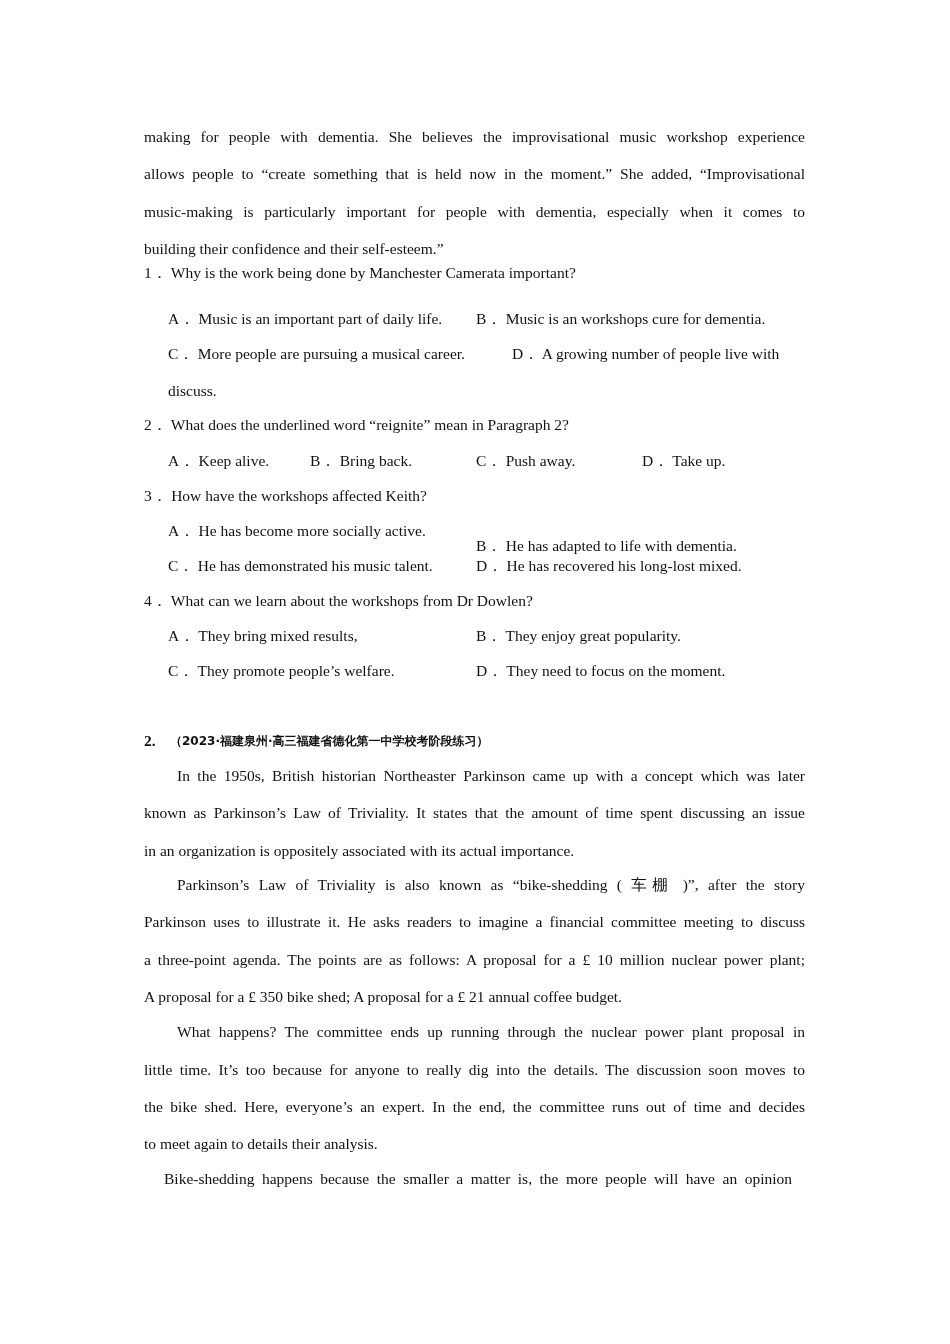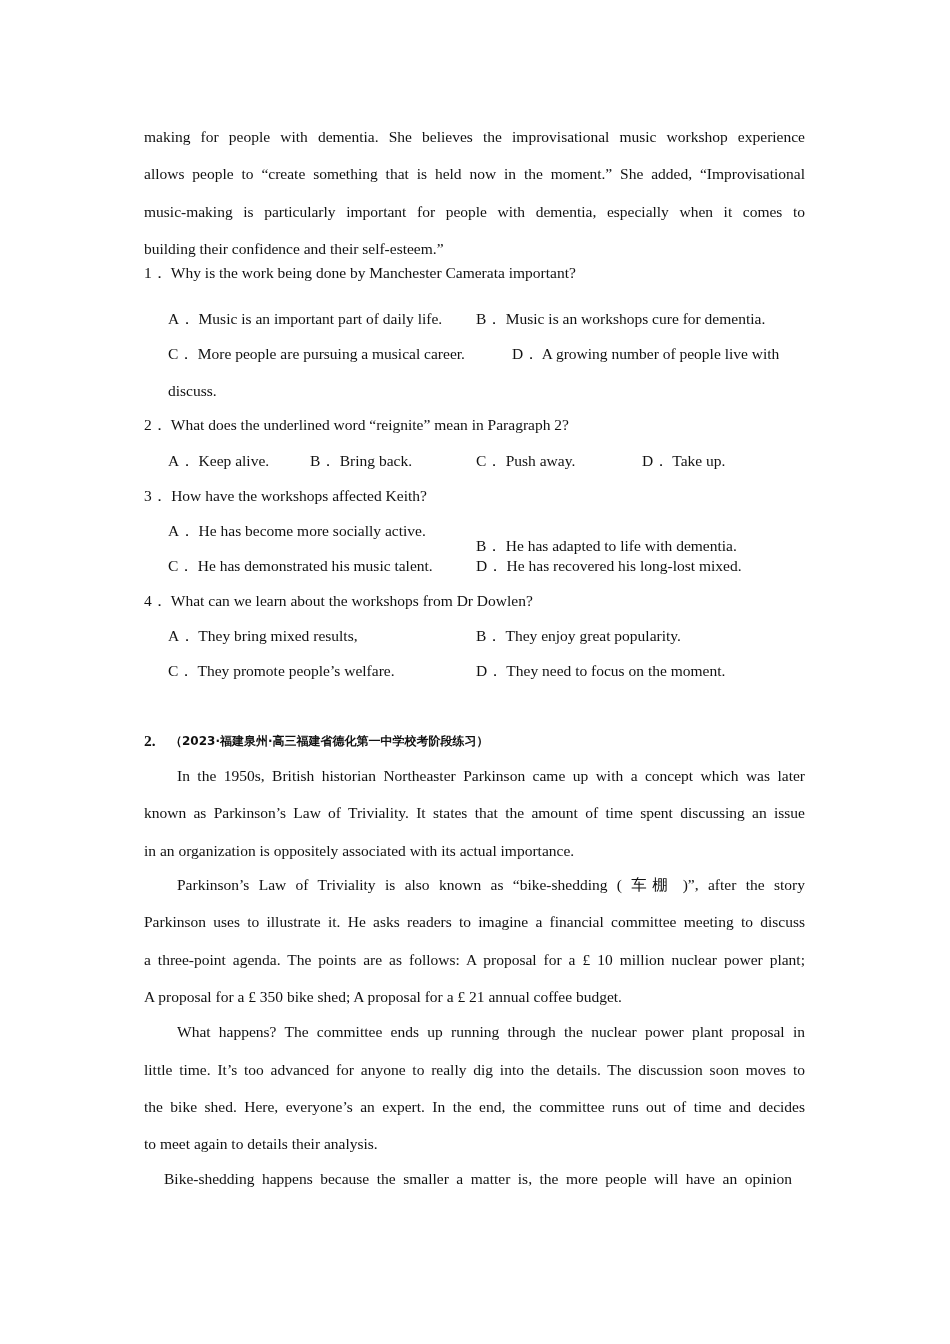--- a/index.html
+++ b/index.html
@@ -63,18 +63,18 @@
   <div class="line just" style="left:177px; width:628px; top:766px">In the 1950s, British historian Northeaster Parkinson came up with a concept which was later</div>
   <div class="line just" style="top:803px">known as Parkinson’s Law of Triviality. It states that the amount of time spent discussing an issue</div>
   <div class="line" style="top:841px">in an organization is oppositely associated with its actual importance.</div>
 
   <div class="line just" style="left:177px; width:628px; top:875px">Parkinson’s Law of Triviality is also known as “bike-shedding ( 车棚 )”, after the story</div>
   <div class="line just" style="top:912px">Parkinson uses to illustrate it. He asks readers to imagine a financial committee meeting to discuss</div>
   <div class="line just" style="top:950px">a three-point agenda. The points are as follows: A proposal for a £ 10 million nuclear power plant;</div>
   <div class="line" style="top:987px">A proposal for a £ 350 bike shed; A proposal for a £ 21 annual coffee budget.</div>
 
   <div class="line just" style="left:177px; width:628px; top:1022px">What happens? The committee ends up running through the nuclear power plant proposal in</div>
-  <div class="line just" style="top:1060px">little time. It’s too advanced for anyone to really dig into the details. The discussion soon moves to</div>
+  <div class="line just" style="top:1060px">little time. It’s too because for anyone to really dig into the details. The discussion soon moves to</div>
   <div class="line just" style="top:1097px">the bike shed. Here, everyone’s an expert. In the end, the committee runs out of time and decides</div>
   <div class="line" style="top:1134px">to meet again to details their analysis.</div>
 
   <div class="line just" style="left:164px; width:628px; top:1169px">Bike-shedding happens because the smaller a matter is, the more people will have an opinion</div>
 </div>
 
 </body></html>

